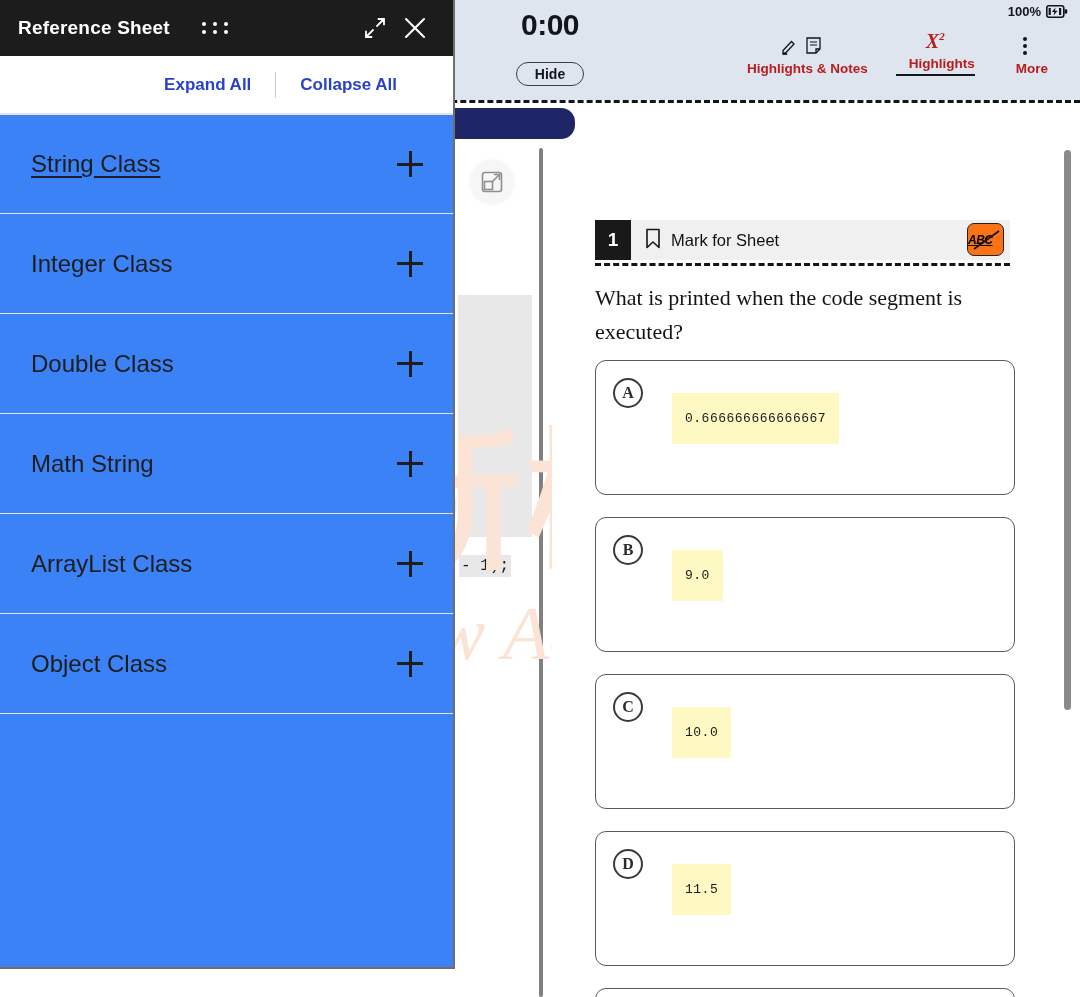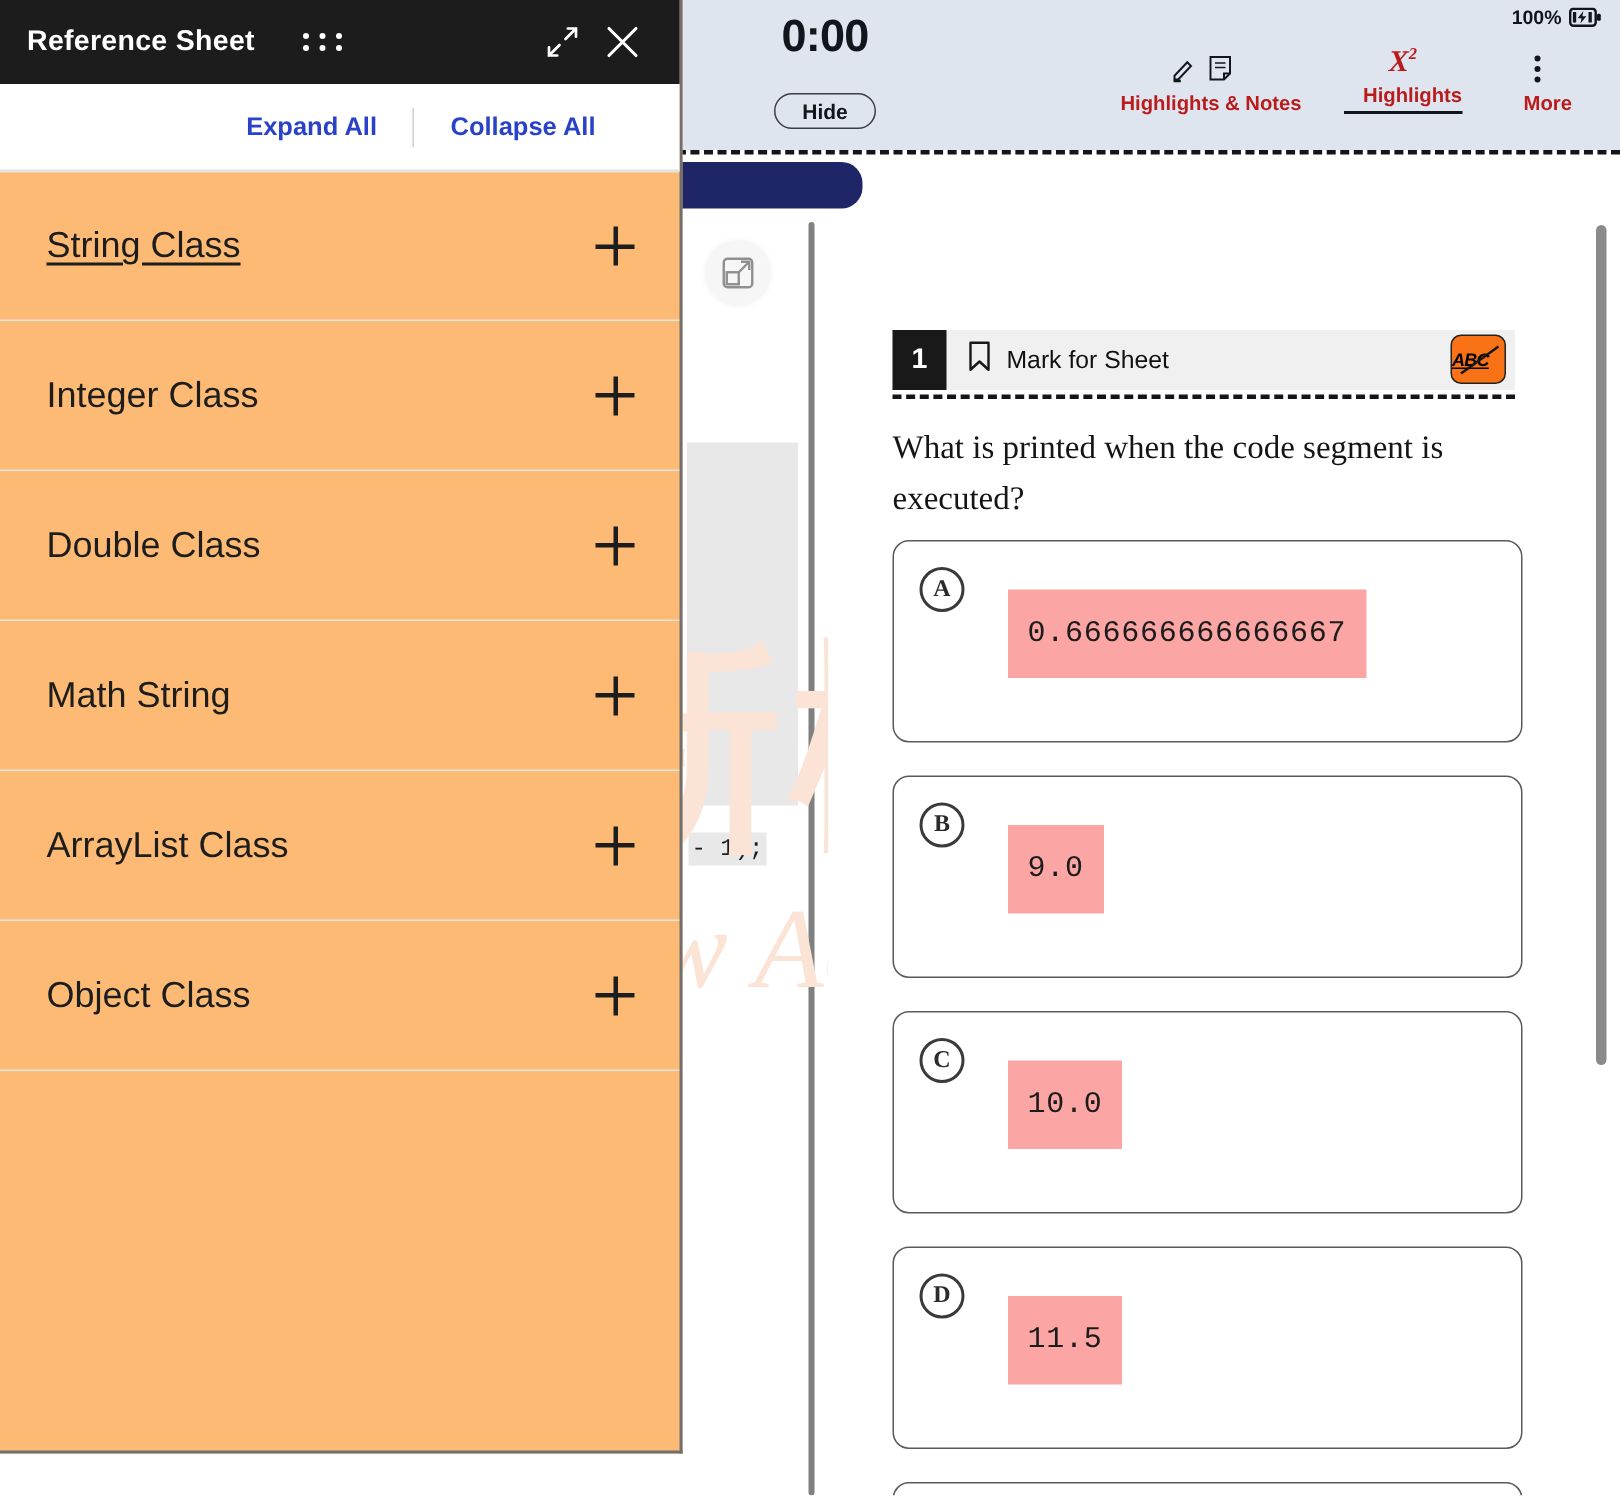--- a/index.html
+++ b/index.html
@@ -134,32 +134,32 @@
     background: #fff; cursor: pointer;
   }
   .choice-letter {
     position: absolute; left: 17px; top: 17px;
     width: 30px; height: 30px; border: 2px solid #3a3a3a; border-radius: 50%;
     display: flex; align-items: center; justify-content: center;
     font-size: 16px; font-weight: bold; font-family: "Liberation Serif", serif; color: #2b2b2b;
   }
   .choice-code {
     margin-left: 60px; margin-top: 16px; display: inline-block;
-    background: #fca5a5; padding: 18px 13px;
-    font-family: "Liberation Mono", monospace; font-size: 20px; color: #1b1b1b;
+    background: #fef9c3; padding: 18px 13px;
+    font-family: "Liberation Mono", monospace; font-size: 13px; color: #1b1b1b;
     letter-spacing: .5px; white-space: pre;
   }
 
   .scroll-track { position: absolute; right: 9px; top: 150px; width: 7px; height: 847px; }
   .scroll-thumb { width: 7px; height: 560px; background: #8a8a8a; border-radius: 4px; }
 
   
   .ref-panel {
     position: absolute; left: 0; top: 0; width: 455px; height: 969px;
-    background: #fdba74; z-index: 40;
+    background: #3b82f6; z-index: 40;
     border-right: 2px solid #6f6f6f; border-bottom: 2px solid #6f6f6f;
     display: flex; flex-direction: column;
   }
   .ref-titlebar {
     height: 56px; background: #1c1c1c; color: #fff;
     display: flex; align-items: center; padding: 0 18px; flex: 0 0 56px;
   }
   .ref-title { font-size: 19px; font-weight: bold; letter-spacing: .2px; }
   .drag-dots { margin-left: 32px; display: grid; grid-template-columns: repeat(3, 6px); gap: 4px 5px; cursor: grab;}
   .drag-dots i { width: 4px; height: 4px; border-radius: 50%; background: #fff; display: block;}

